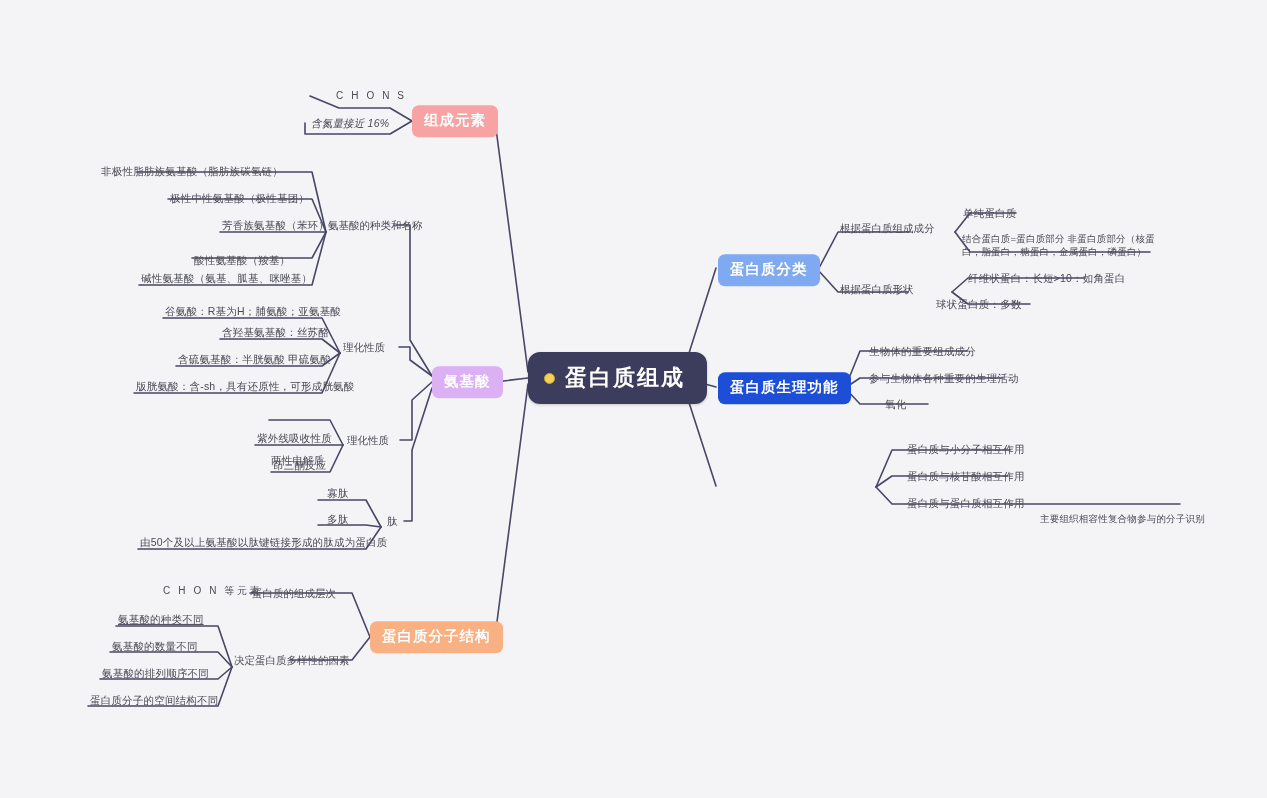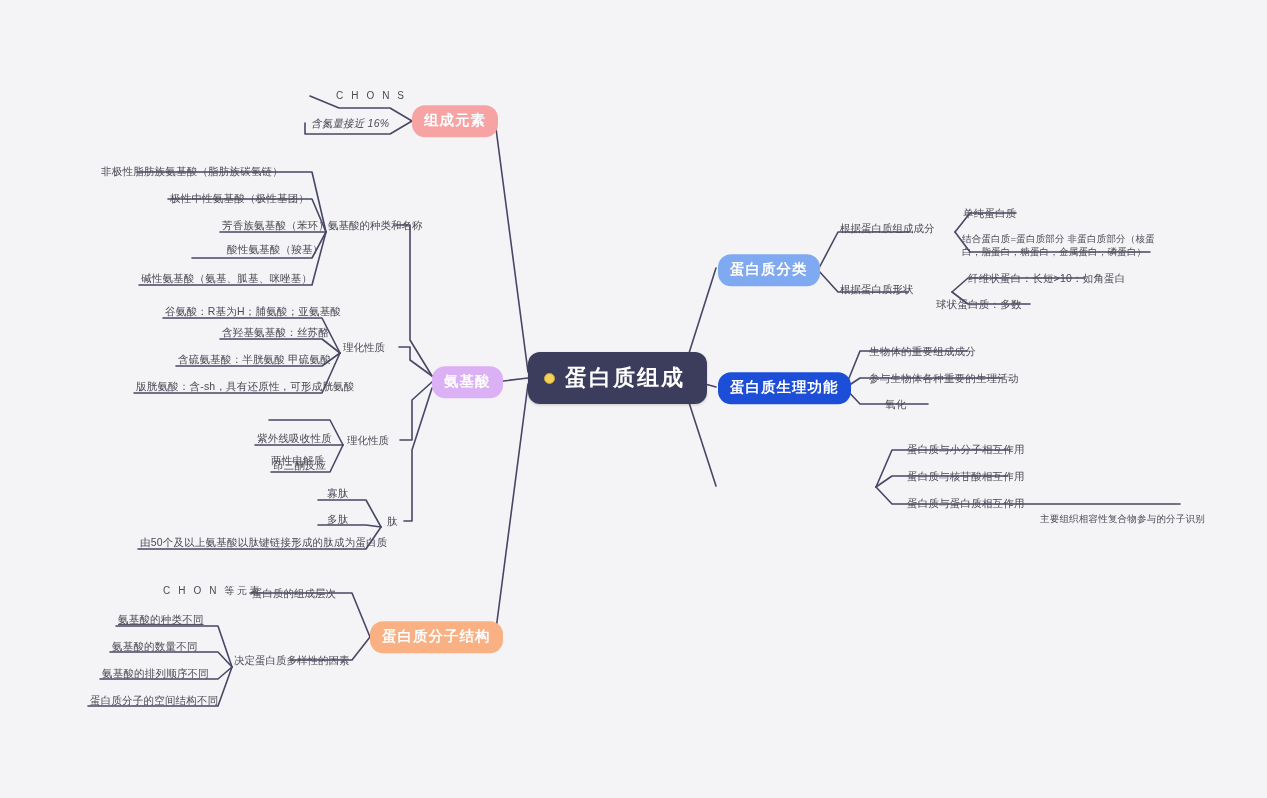--- a/index.html
+++ b/index.html
@@ -38,21 +38,21 @@
   
   .branch-label {
     color: #4a4a55;
     font-size: 10.5px;
     transform: translateY(-50%);
   }
   
   .pill {
     color: #ffffff;
     font-weight: bold;
-    border-radius: 13px;
+    border-radius: 7px;
     padding: 6px 12px;
     font-size: 14.5px;
     letter-spacing: 1px;
     transform: translateY(-50%);
     text-shadow: 0 0 1px rgba(0,0,0,0.06);
   }
   .pill.pink   { background: #f7a3a3; }
   .pill.blue   { background: #7fa9f0; }
   .pill.yellow { background: #1d4ed8; }
   .pill.green  { background: #85cfb6; }
@@ -161,21 +161,21 @@
   <div class="node pill pink" style="left:412px; top:121px;">组成元素</div>
   <div class="node leaf spaced" style="left:336px; top:96px;">C H O N S</div>
   <div class="node leaf" style="left:311px; top:123px;font-style:italic;">含氮量接近  16%</div>
 
   <div class="node pill purple" style="left:432px; top:382px;">氨基酸</div>
 
   <div class="node branch-label" style="left:328px; top:225px;">氨基酸的种类和名称</div>
   <div class="node leaf" style="left:139px; top:171px; transform:translate(-100%,-50%); left:283px;">非极性脂肪族氨基酸（脂肪族碳氢链）</div>
   <div class="node leaf" style="left:170px; top:198px;">极性中性氨基酸（极性基团）</div>
   <div class="node leaf" style="left:222px; top:225px;">芳香族氨基酸（苯环）</div>
-  <div class="node leaf" style="left:194px; top:249px;margin-left:33px;">酸性氨基酸（羧基）</div>
+  <div class="node leaf" style="left:194px; top:260px;">酸性氨基酸（羧基）</div>
   <div class="node leaf" style="left:141px; top:278px;">碱性氨基酸（氨基、胍基、咪唑基）</div>
 
   <div class="node branch-label" style="left:343px; top:347px;">理化性质</div>
   <div class="node leaf" style="left:165px; top:311px;">谷氨酸：R基为H；脯氨酸；亚氨基酸</div>
   <div class="node leaf" style="left:222px; top:332px;">含羟基氨基酸：丝苏酪</div>
   <div class="node leaf" style="left:178px; top:359px;">含硫氨基酸：半胱氨酸 甲硫氨酸</div>
   <div class="node leaf" style="left:136px; top:386px;">版胱氨酸：含-sh，具有还原性，可形成胱氨酸</div>
 
   <div class="node branch-label" style="left:347px; top:440px;">理化性质</div>
   <div class="node leaf" style="left:271px; top:413px;margin-top:47px;">两性电解质</div>

